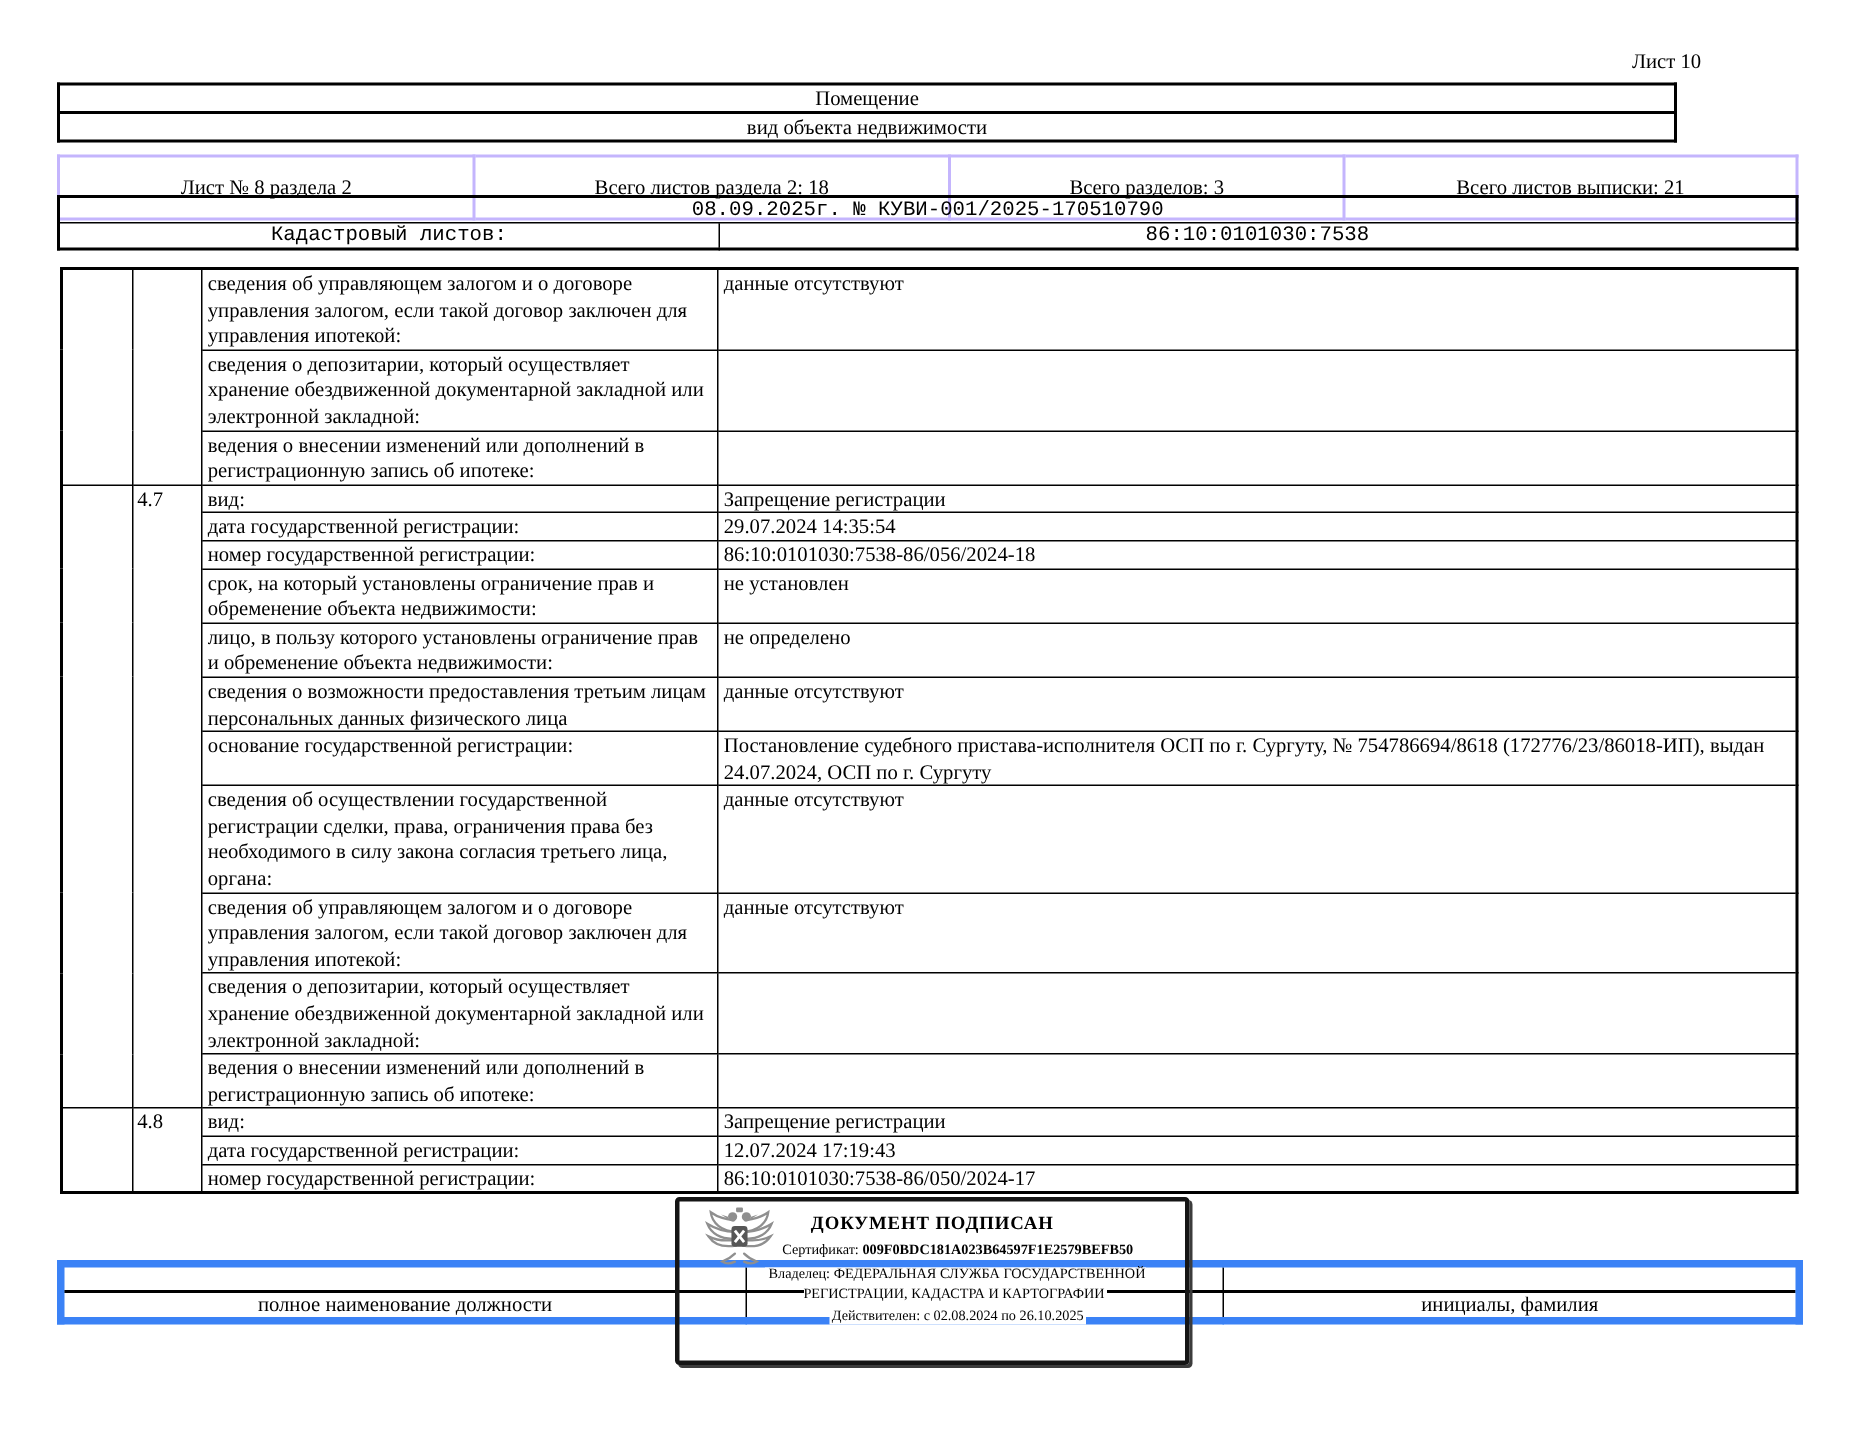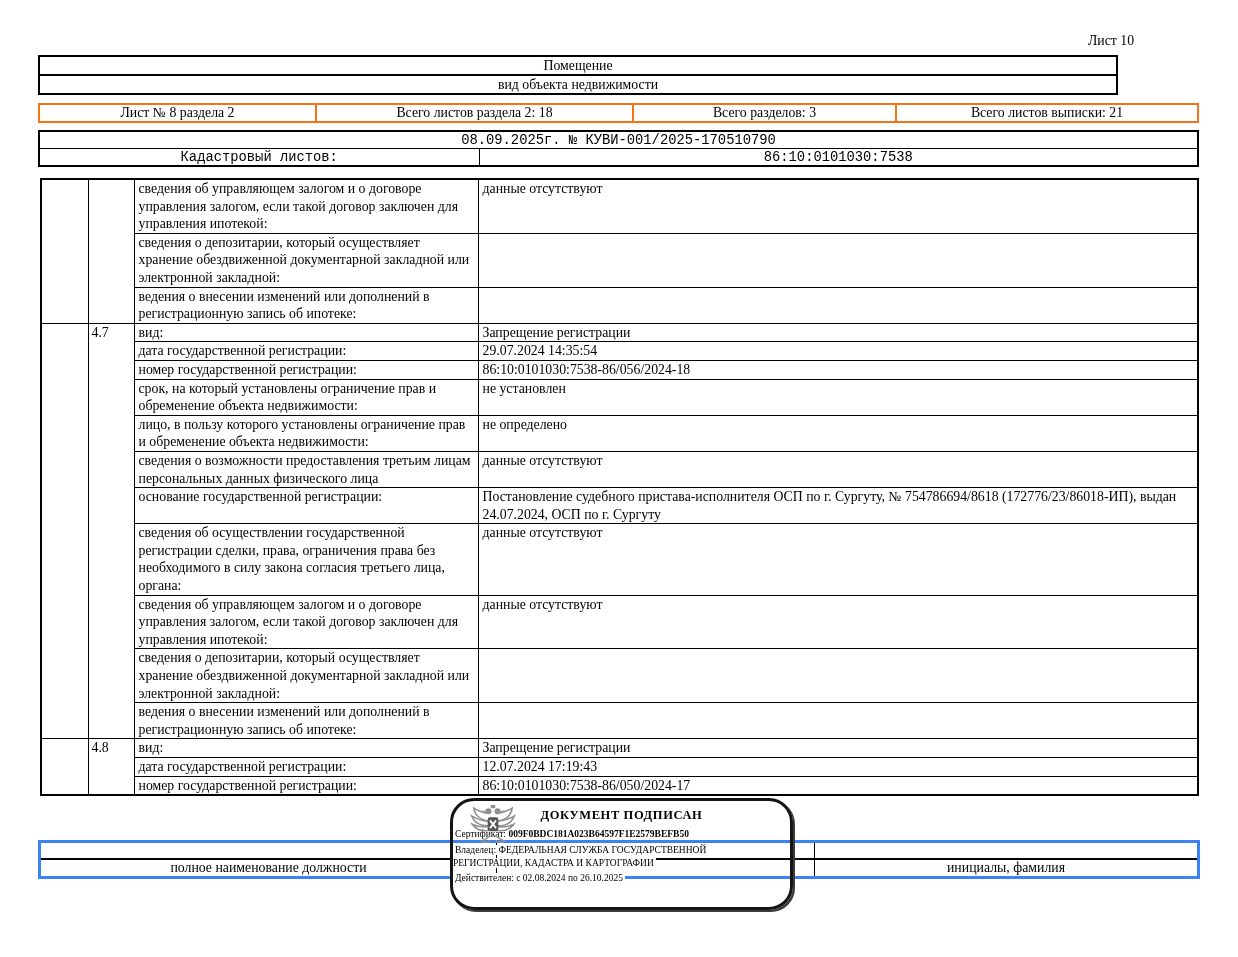--- a/index.html
+++ b/index.html
@@ -9,39 +9,39 @@
   .watermark{position:absolute;left:860px;top:776px;z-index:0;display:flex;align-items:flex-start;}
   .wm-text{font-family:"Liberation Sans", sans-serif;font-weight:bold;font-size:86px;
            line-height:80px;color:#e3e3e3;letter-spacing:3px;margin-left:6px;margin-top:14px;}
   
   table.t{border-collapse:collapse;table-layout:fixed;position:absolute;z-index:1;background:transparent;}
   table.t td{overflow:hidden;}
   
   .t-head1{left:38px;top:55px;width:1080px;border:2px solid #000;}
   .t-head1 td{border:2px solid #000;text-align:center;height:17px;padding:0 4px;}
   .t-sheetinfo{left:38px;top:103px;width:1159px;border:2px solid #000;}
-  .t-sheetinfo td{border:2px solid #f97316;text-align:center;height:16px;padding:0 4px;}
+  .t-sheetinfo td{border:2px solid #c4b5fd;text-align:center;height:16px;padding:12px 4px;}
   .t-docinfo{left:38px;top:130px;width:1159px;border:2px solid #000;}
   .t-docinfo td{border:1.5px solid #000;text-align:center;height:16px;padding:0 5px;font-family:Liberation Mono, monospace;}
   
   .t-main{left:40px;top:178px;width:1157px;border:2px solid #000;line-height:17.6px;}
   .t-main td{border:1px solid #000;vertical-align:top;padding:0 4px;}
   .t-main td.c0,.t-main td.c1{padding:0 3px;margin-left:36px;}
   
-  .t-footer{left:38px;top:840px;width:1159px;border:3px solid #3b82f6;}
+  .t-footer{left:38px;top:840px;width:1159px;border:5px solid #3b82f6;}
   .t-footer td{border:2px solid #000;border-left-width:1px;border-right-width:1px;
                text-align:center;height:15px;padding:0 4px;}
   
   .stamp{position:absolute;left:450px;top:798px;width:343px;height:112px;z-index:3;
-         border:3px solid #151515;border-radius:24px;background:transparent;
+         border:3px solid #151515;border-radius:3px;background:transparent;
          box-shadow:2px 2px 0 #3c3c3c;box-sizing:border-box;}
   .stamp-titles{margin-top:7px;text-align:center;}
   .stamp-title{font-size:12.5px;font-weight:bold;letter-spacing:0.6px;line-height:15px;margin-bottom:4px;}
   .stamp-title span{background:#fff;padding:0 4px;}
-  .stamp-body{margin-top:5px;font-size:9.5px;line-height:13px;}
+  .stamp-body{margin-top:5px;padding-left:34px;font-size:9.5px;line-height:13px;text-align:center;}
   .srow{margin-top:2.5px;}
   .srow .bg{background:#fff;padding:0 2px;}
   .srow.owner{width:300px;}
   .bold{font-weight:bold;}
   .eagle{position:absolute;left:17px;top:3px;}
   
   .sheet-label{position:absolute;top:33px;left:1088px;width:64px;text-align:left;z-index:1;}
 </style>
 </head>
 <body>

